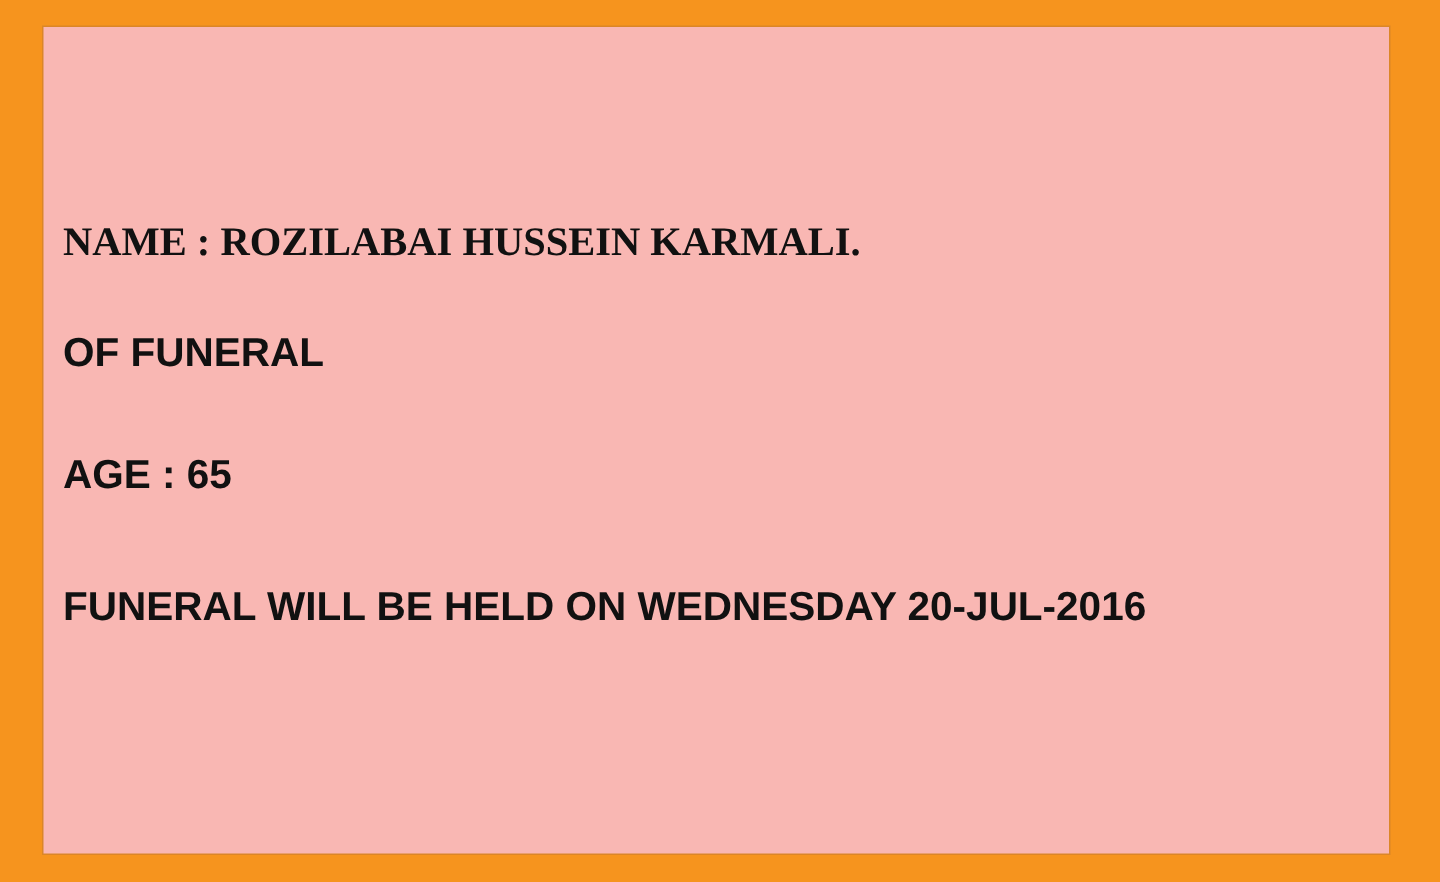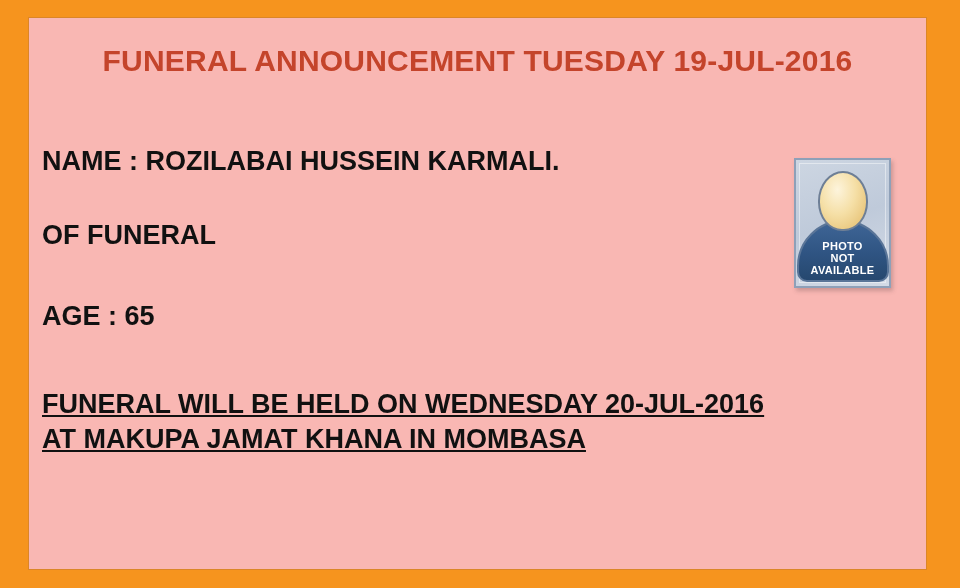--- a/index.html
+++ b/index.html
@@ -51,25 +51,25 @@
     left: 13px;
     top: 130px;
     width: 740px;
     color: #111111;
     font-size: 27px;
     font-weight: bold;
     line-height: 1.0;
     font-family: "Liberation Sans", sans-serif;
   }
 
-  .line-name    { position: absolute; top: 0px;   left: 0; white-space: nowrap; }
+  .line-name    { position: absolute; top: 0px;   left: 0; white-space: nowrap; font-family: Liberation Serif, serif; }
   .line-city    { position: absolute; top: 74px;  left: 0; white-space: nowrap; }
   .line-age     { position: absolute; top: 155px; left: 0; white-space: nowrap; }
   .block-detail { position: absolute; top: 243px; left: 0; }
-  .block-detail .d-line { display: block; white-space: nowrap; margin-bottom: 8px; text-decoration: underline; }
+  .block-detail .d-line { display: block; white-space: nowrap; margin-bottom: 8px; }
 
   
   .photo-box {
     position: absolute;
     left: 765px;
     top: 140px;
     width: 97px;
     height: 130px;
     background: linear-gradient(160deg, #cdd6e2 0%, #bfcada 48%, #d3dbe6 100%);
     border: 2px solid #8ea0b8;
@@ -125,40 +125,28 @@
     font-family: "Liberation Sans", sans-serif;
   }
   .avatar-caption span { display: block; }
 </style>
 </head>
 <body>
 
 <div class="poster">
   <div class="panel">
 
-    <div class="title">FUNERAL ANNOUNCEMENT TUESDAY 19-JUL-2016</div>
 
     <div class="body-text">
       <div class="line-name">NAME : ROZILABAI HUSSEIN KARMALI.</div>
 
       <div class="line-city">OF FUNERAL</div>
 
       <div class="line-age">AGE : 65</div>
 
       <div class="block-detail">
         <span class="d-line">FUNERAL WILL BE HELD ON WEDNESDAY 20-JUL-2016</span>
-        <span class="d-line">AT MAKUPA JAMAT KHANA IN MOMBASA</span>
       </div>
     </div>
 
-    <div class="photo-box">
-      <div class="photo-inner"></div>
-      <div class="avatar-head"></div>
-      <div class="avatar-body"></div>
-      <div class="avatar-caption">
-        <span>PHOTO</span>
-        <span>NOT</span>
-        <span>AVAILABLE</span>
-      </div>
-    </div>
 
   </div>
 </div>
 
 </body></html>

